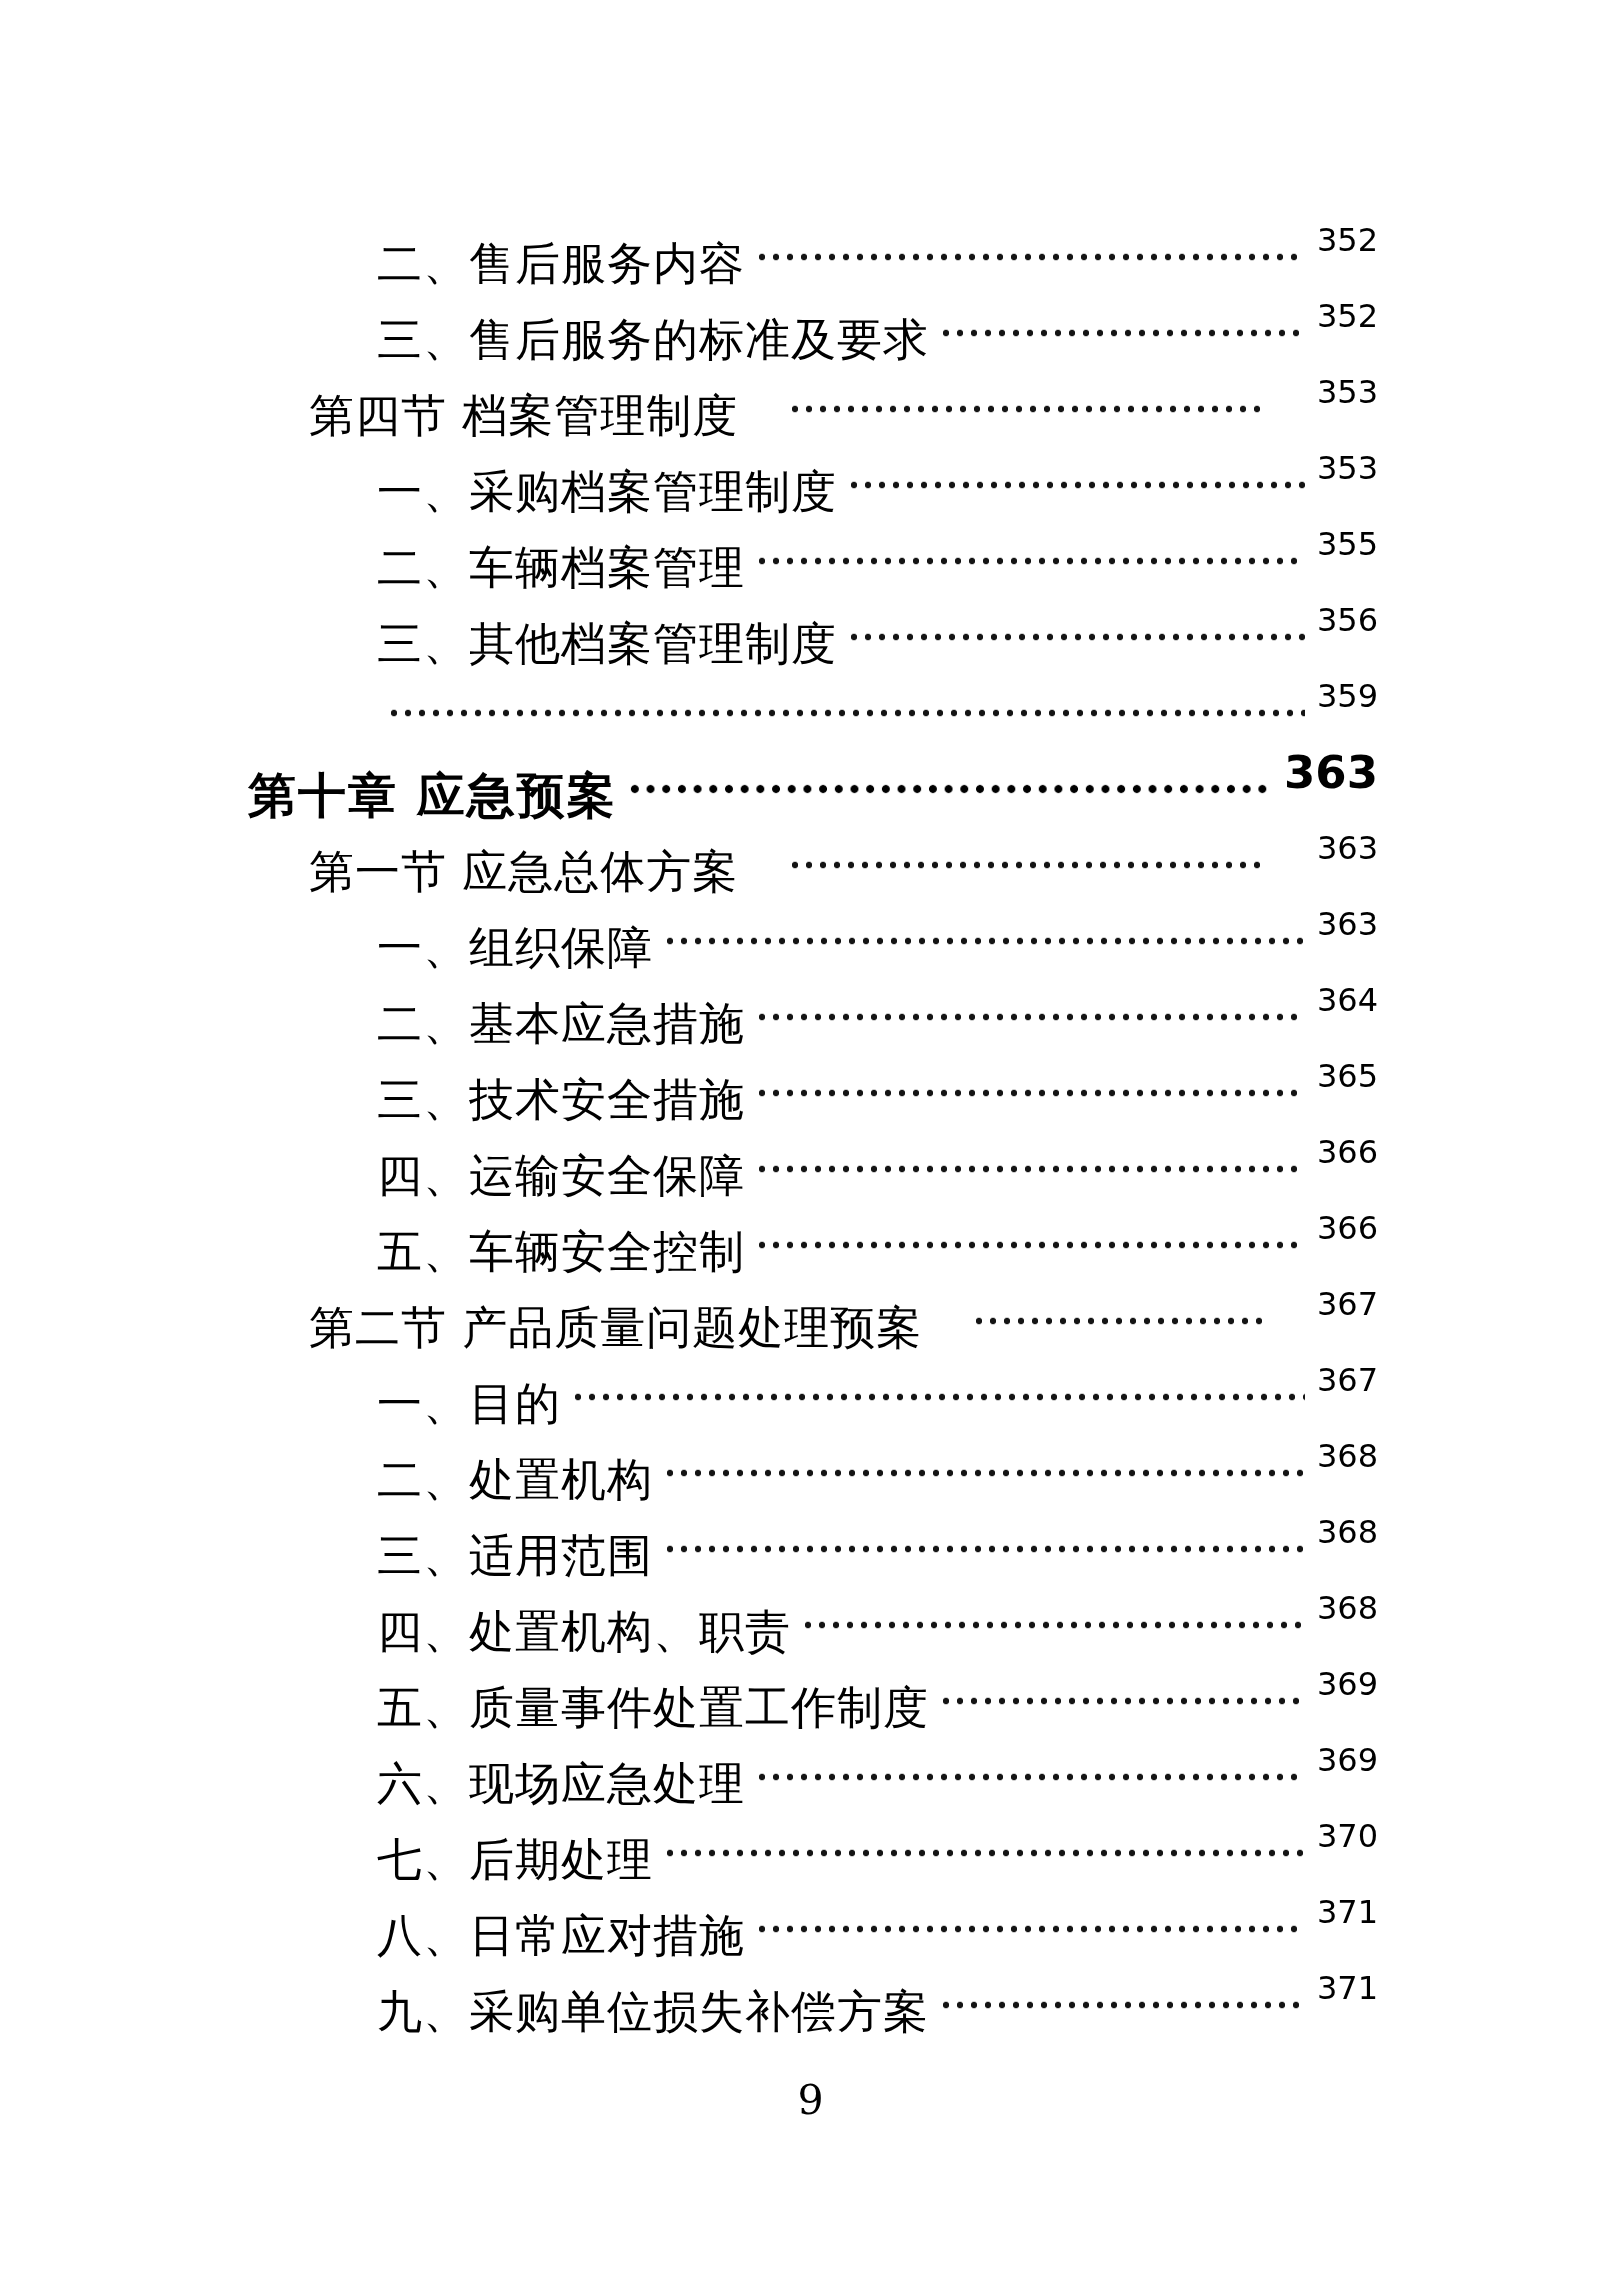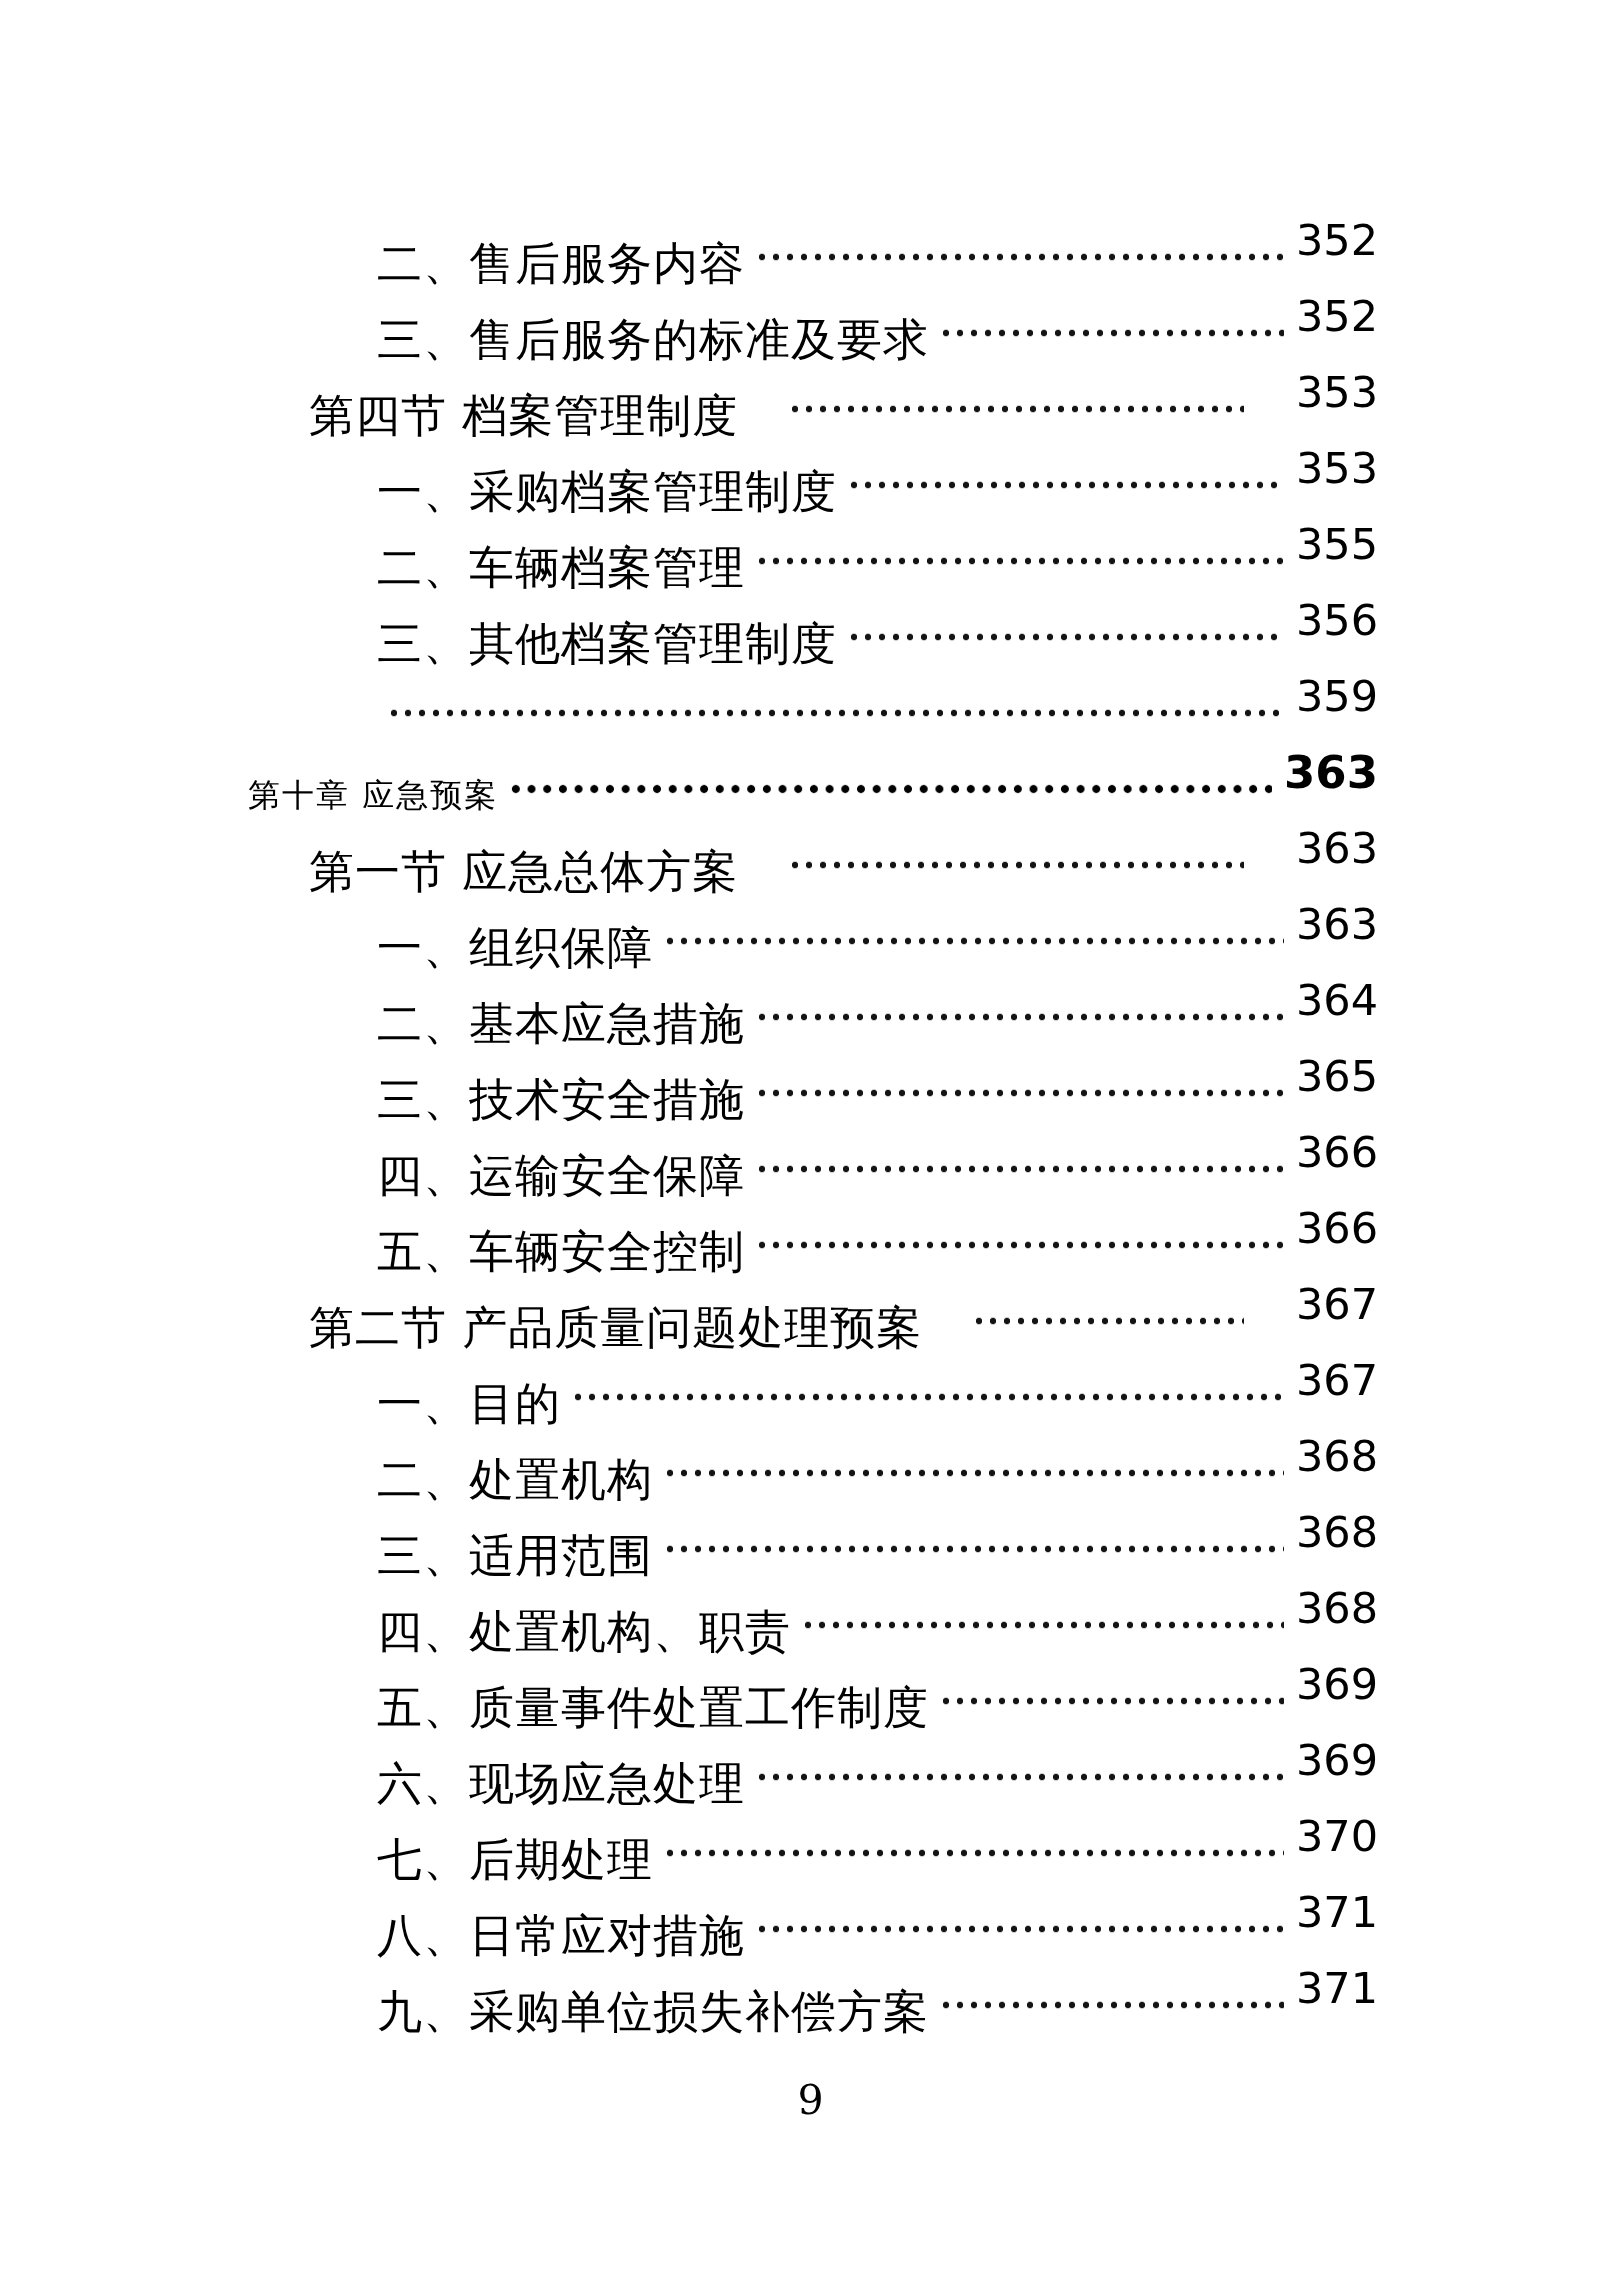--- a/index.html
+++ b/index.html
@@ -27,43 +27,43 @@
   }
   .level-section { padding-left: 61px; gap: 40px; }
   .level-item    { padding-left: 129px; }
   .toc-label {
     font-size: 45px;
     letter-spacing: 1px;
     flex: 0 0 auto;
     margin-top: 48px;
   }
   .level-chapter .toc-label {
-    font-size: 32px;
-    font-weight: normal;
+    font-size: 48px;
+    font-weight: bold;
     letter-spacing: 2px;
     text-align: right;
   }
   .toc-leader {
     flex: 1 1 auto;
     align-self: stretch;
     margin: 0 11.8px 0 9.8px;
     background-image: radial-gradient(circle, #141414 2.9px, transparent 3.5px);
     background-size: 14px 11.8px;
     background-repeat: repeat-x;
     background-position: left calc(50% + 16.7px);
     min-width: 19.6px;
   }
   .level-chapter .toc-leader {
     background-image: radial-gradient(circle, #000000 3.6px, transparent 4.2px);
     background-size: 15.7px 11.8px;
   }
   .toc-page {
     flex: 0 0 auto;
     font-family: "DejaVu Sans", "Liberation Sans", sans-serif;
-    font-size: 43px;
+    font-size: 32px;
     font-weight: 500;
   }
   .level-chapter .toc-page {
     font-size: 45px;
     font-weight: bold;
   }
   .page-footer {
     position: absolute;
     left: 0;
     top: 2076px;

